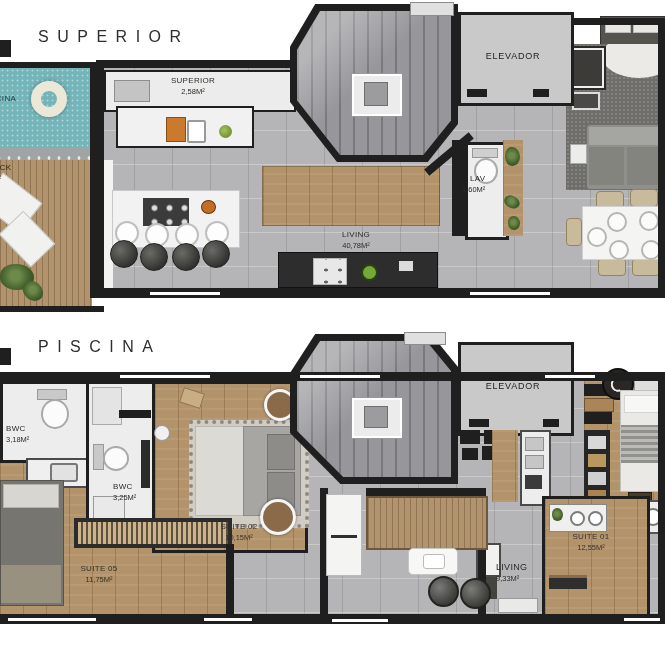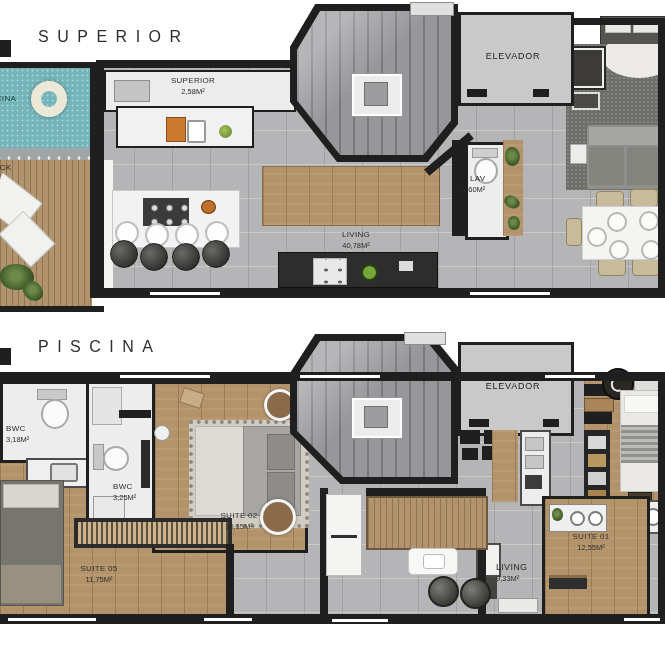--- a/index.html
+++ b/index.html
@@ -212,21 +212,21 @@
       <div class="a" style="left:0;top:0;width:48px;height:88px;background:#dcdad5;border:1px solid #bab8b3"></div>
       <div class="a" style="left:48px;top:0;width:56px;height:88px;background:#a7a6a2;border:1px solid #8b8a86"></div>
       <div class="a" style="left:72px;top:8px;width:26px;height:34px;background:#8d8c88;border:1px solid #73726e"></div>
       <div class="a" style="left:72px;top:46px;width:26px;height:34px;background:#8d8c88;border:1px solid #73726e"></div>
     </div>
     <div class="a" style="left:26px;top:6px;width:20px;height:14px;background:#c9ad85;border:1px solid #8f7451;transform:rotate(18deg)"></div>
   </div>
   <div class="a" style="left:154px;top:425px;width:14px;height:14px;background:#f0f0f0;border:1px solid #999;border-radius:50%"></div>
   <div class="a callout" style="left:264px;top:389px;width:26px;height:26px"></div>
   <div class="a callout" style="left:260px;top:499px;width:30px;height:30px"></div>
-  <div class="a lbl" style="left:206px;top:511px;width:66px;color:#33302a">
+  <div class="a lbl" style="left:206px;top:522px;width:66px;color:#33302a">
     <div class="nm">SUITE 02</div>
     <div>10,15M²</div>
   </div>
 
   <div class="a" style="left:74px;top:518px;width:158px;height:30px;background:#2c2c2c">
     <div class="a" style="left:4px;top:4px;width:150px;height:22px;background:repeating-linear-gradient(90deg,#cdb38b 0 3px,#5f5140 3px 5px)"></div>
   </div>
 
   <div class="a" style="left:0;top:480px;width:62px;height:124px;background:#76756f;border:1px solid #55544f">
     <div class="a" style="left:2px;top:3px;width:54px;height:22px;background:#d8d6d1;border:1px solid #b5b3ae"></div>

